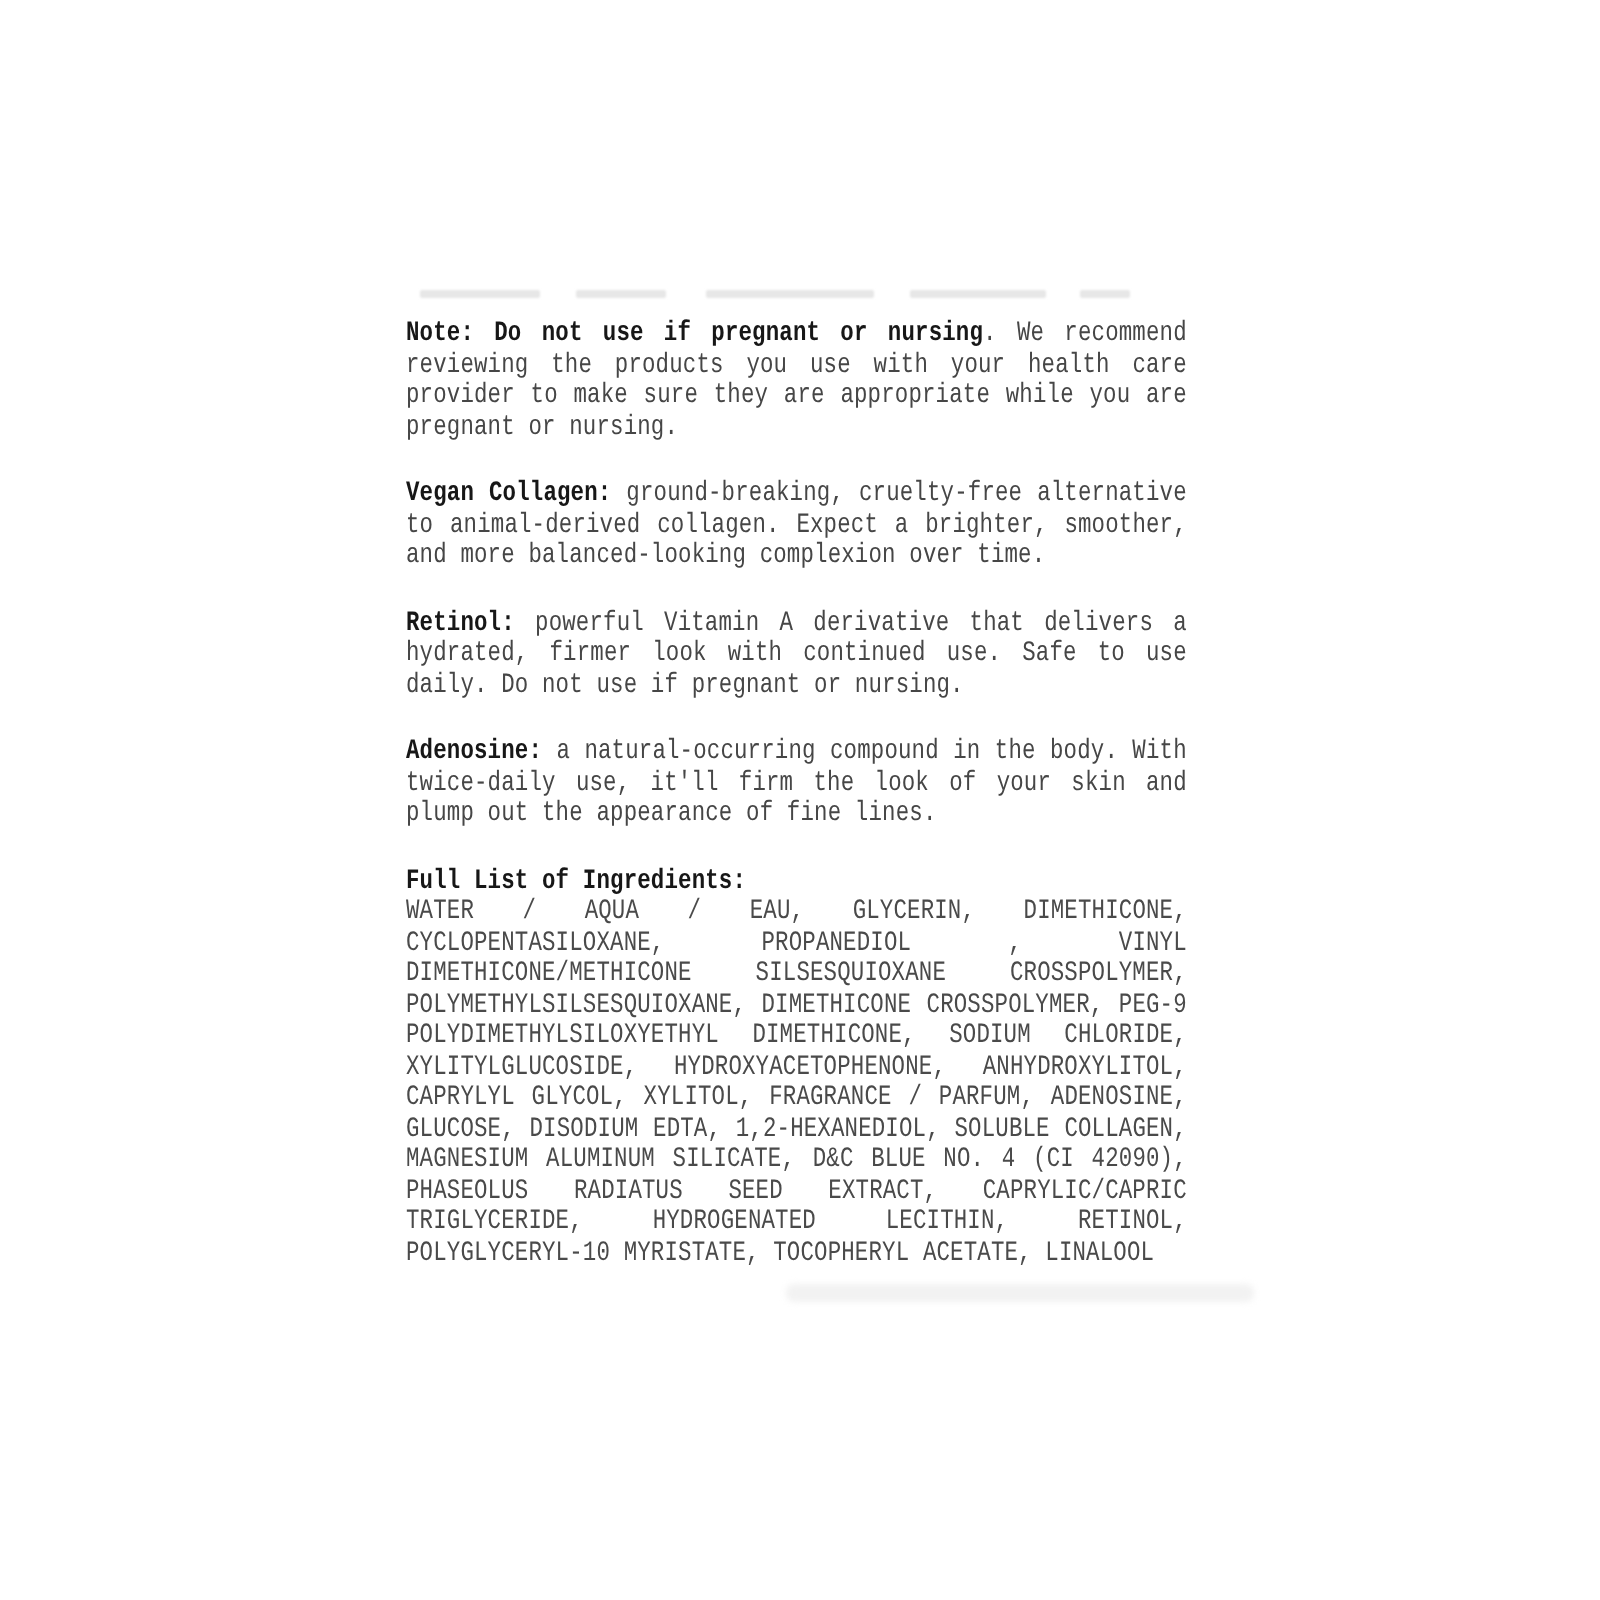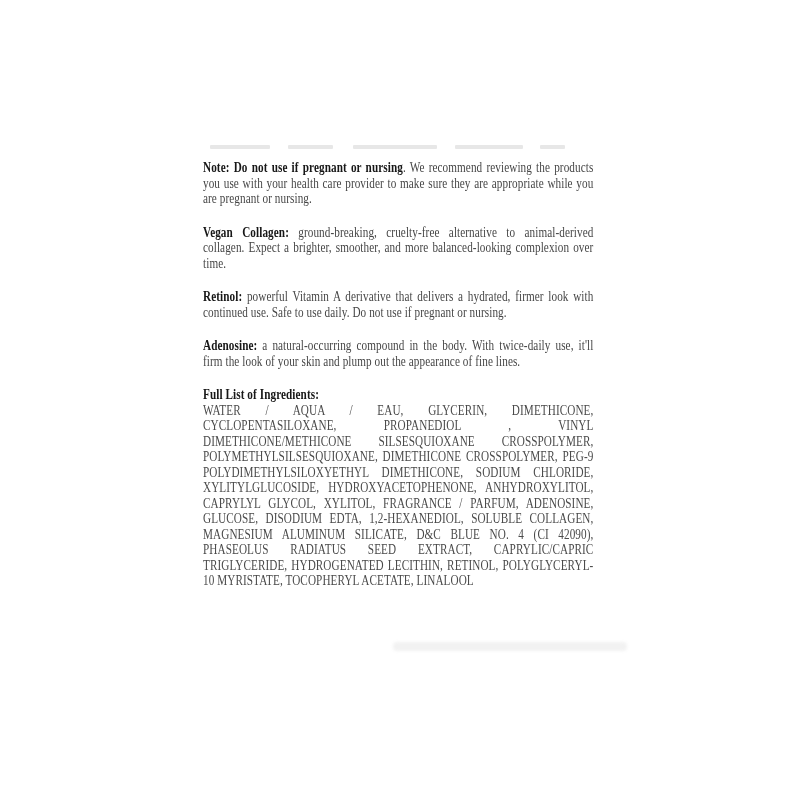--- a/index.html
+++ b/index.html
@@ -6,21 +6,21 @@
     margin: 0;
     padding: 0;
     background: #ffffff;
   }
   .canvas {
     position: relative;
     width: 800px;
     height: 800px;
     background: var(--page-bg, #ffffff);
     overflow: hidden;
-    font-family: Liberation Serif, serif;
+    font-family: Liberation Mono, monospace;
   }
 
   
   .faded-top-line {
     position: absolute;
     left: 0;
     top: 145px;
     width: 800px;
     height: 6px;
   }

